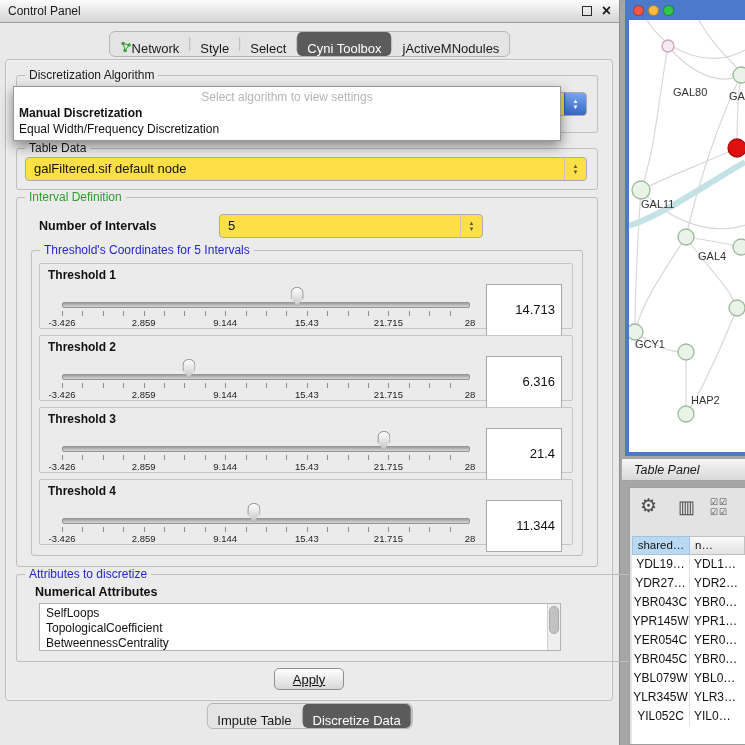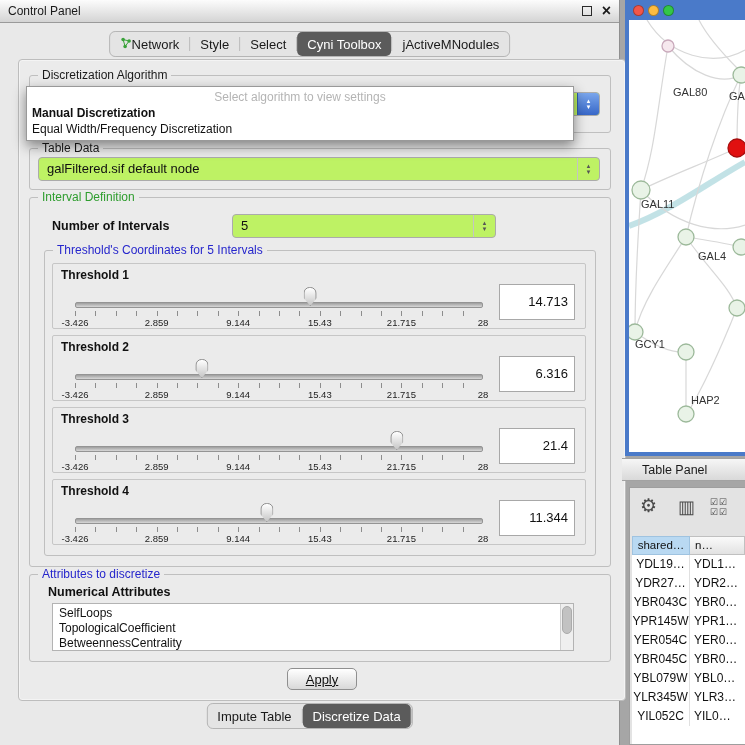--- a/index.html
+++ b/index.html
@@ -7,39 +7,39 @@
        font-family:"Liberation Sans",sans-serif;color:#111;}
 
   
   .control-panel{position:absolute;left:0;top:0;width:620px;height:745px;background:#e9e9e9;border-right:1px solid #8f8f8f;box-sizing:border-box;}
   .titlebar{position:absolute;top:0;left:0;right:0;height:22px;background:linear-gradient(#fcfcfc,#d4d4d4);border-bottom:1px solid #9a9a9a;}
   .titlebar .title{position:absolute;left:8px;top:0;line-height:22px;font-size:12px;color:#1a1a1a;}
   .float-ico{position:absolute;right:27px;top:6px;width:8px;height:8px;border:1.5px solid #2a2a2a;}
   .close-ico{position:absolute;right:8px;top:0;line-height:21px;font-size:16px;font-weight:bold;color:#1a1a1a;}
 
   .tabstrip{position:absolute;top:31px;left:50%;transform:translateX(-50%);display:flex;align-items:center;height:24px;background:#e4e4e4;border:1px solid #b5b5b5;border-radius:6px;font-size:13px;white-space:nowrap;}
-  .tabstrip .tab{display:flex;align-items:center;padding:0 10px;height:24px;color:#1a1a1a;}
+  .tabstrip .tab{display:flex;align-items:flex-end;padding:0 10px;height:24px;color:#1a1a1a;}
   .tabstrip .tab.sel{background:var(--selected-tab,#5b5b5b);color:#fff;border-radius:5px;}
   .tabstrip .tabsep{width:1px;height:14px;background:#bcbcbc;}
   .tabstrip.bottom{top:703px;}
 
-  .content{position:absolute;left:18px;top:59px;width:606px;height:640px;background:#ebebeb;border:1px solid #bdbdbd;border-radius:4px;box-shadow:inset 0 0 0 1px #f4f4f4;}
+  .content{position:absolute;left:5px;top:59px;width:606px;height:640px;background:#ebebeb;border:1px solid #bdbdbd;border-radius:4px;box-shadow:inset 0 0 0 1px #f4f4f4;}
 
   .group{position:absolute;border:1px solid #bfbfbf;border-radius:3px;}
   .gtitle{position:absolute;top:-8px;left:8px;background:#ebebeb;padding:0 4px;font-size:12px;line-height:14px;color:#1a1a1a;white-space:nowrap;}
   .gtitle.green{color:var(--group-green,#2e9d2e);}
   .gtitle.blue{color:var(--group-blue,#2626cc);}
 
   .algo{left:10px;top:15px;width:580px;height:56px;}
   .tdata{left:10px;top:88px;width:580px;height:40px;}
   .interval{left:10px;top:137px;width:580px;height:368px;}
   .thrgroup{left:14px;top:52px;width:550px;height:304px;}
-  .attrs{left:10px;top:514px;width:580px;height:86px;}
-
-  .combo{position:absolute;background:#bef264;border:1px solid #ababab;border-radius:4px;height:24px;font-size:13px;box-sizing:border-box;}
+  .attrs{left:10px;top:514px;width:580px;height:86px;padding-left:38px;}
+
+  .combo{position:absolute;background:#fde047;border:1px solid #ababab;border-radius:4px;height:24px;font-size:13px;box-sizing:border-box;}
   .combo .combo-text{position:absolute;left:8px;right:26px;top:0;line-height:22px;color:#111;overflow:hidden;white-space:nowrap;}
   .stepper{position:absolute;right:0;top:0;bottom:0;width:21px;border-left:1px solid #c4c4c4;display:flex;flex-direction:column;align-items:center;justify-content:center;gap:1px;color:#555;border-radius:0 3px 3px 0;}
   .stepper span{font-size:6px;line-height:5px;}
   .stepper.blue{background:linear-gradient(var(--stepper-blue-light,#7aa6ec),var(--stepper-blue,#3767c8));color:#fff;border-left-color:#2f5cb4;}
   .algo-combo{left:8px;top:16px;width:562px;}
   .tdata-combo{left:8px;top:8px;width:562px;}
   .noi-combo{left:202px;top:16px;width:264px;}
   .noi-label{position:absolute;left:22px;top:21px;font-size:12.5px;font-weight:bold;}
 
   .dropdown{position:absolute;left:7px;top:26px;width:546px;background:#fff;border:1px solid #999;box-shadow:0 5px 12px rgba(0,0,0,.45);z-index:40;padding-bottom:3px;}
@@ -49,21 +49,21 @@
 
   #thrlist{position:absolute;left:0;top:12px;right:0;}
   .thr-box{position:relative;width:534px;height:66px;border:1px solid #c6c6c6;border-radius:2px;margin:0 0 6px 7px;box-sizing:border-box;}
   .tlabel{position:absolute;left:8px;top:4px;font-size:12px;font-weight:bold;}
   .slider{position:absolute;left:12px;right:92px;top:24px;height:40px;}
   .track{position:absolute;left:10px;right:10px;top:14px;height:4px;background:linear-gradient(#9e9e9e,#d8d8d8);border:1px solid #949494;border-radius:2px;}
   .thumb{position:absolute;top:-16px;width:13px;height:19px;transform:translateX(-50%);background:linear-gradient(#ffffff,#c7c7c7);border:1px solid #8c8c8c;border-radius:6px 6px 2px 2px;clip-path:polygon(0 0,100% 0,100% 58%,50% 100%,0 58%);box-sizing:border-box;}
   .ticks{position:absolute;left:10px;right:10px;top:23px;height:5px;background-image:repeating-linear-gradient(90deg,#8d8d8d 0 1px,transparent 1px 5%);}
   .slabels{position:absolute;left:10px;right:10px;top:29px;height:12px;}
   .slabels span{position:absolute;transform:translateX(-50%);font-size:9.5px;color:#222;white-space:nowrap;}
-  .tvalue{position:absolute;right:10px;top:20px;width:62px;height:26px;background:#fff;border:1px solid #a8a8a8;font-size:13px;line-height:26px;text-align:right;padding:4px 6px;box-sizing:content-box;}
+  .tvalue{position:absolute;right:10px;top:20px;width:62px;height:26px;background:#fff;border:1px solid #a8a8a8;font-size:13px;line-height:26px;text-align:right;padding:12px 6px;box-sizing:content-box;}
 
   .numlabel{position:absolute;left:18px;top:10px;font-size:12.5px;font-weight:bold;}
   .listbox{position:absolute;left:22px;top:28px;width:522px;height:48px;background:#fff;border:1px solid #b3b3b3;overflow:hidden;font-size:12px;line-height:15px;padding:2px 16px 0 6px;box-sizing:border-box;}
   .attr-item{white-space:nowrap;}
   .vscroll{position:absolute;right:0;top:0;bottom:0;width:12px;background:#efefef;border-left:1px solid #cfcfcf;}
   .vthumb{position:absolute;left:1px;right:1px;top:2px;height:26px;background:#c2c2c2;border:1px solid #ababab;border-radius:5px;}
 
   .apply{position:absolute;left:50%;transform:translateX(-50%);top:608px;width:70px;height:22px;background:linear-gradient(#ffffff,#d8d8d8);border:1px solid #8f8f8f;border-radius:5px;font-size:13px;font-family:inherit;color:#111;text-decoration:underline;}
 
   
@@ -71,21 +71,21 @@
   .lights{position:absolute;left:8px;top:5px;display:flex;gap:4px;}
   .light{width:11px;height:11px;border-radius:50%;border:1px solid rgba(0,0,0,.3);box-sizing:border-box;}
   .light.red{background:var(--traffic-red,#f25648);}
   .light.yellow{background:var(--traffic-yellow,#fdbc40);}
   .light.green{background:var(--traffic-green,#33c748);}
   .canvas{position:absolute;left:4px;top:20px;right:0;bottom:4px;background:#fff;overflow:hidden;}
   .nlabel{position:absolute;font-size:11px;color:#333;white-space:nowrap;}
 
   
   .tp-header{position:absolute;left:622px;top:458px;width:123px;height:23px;background:linear-gradient(#f6f6f6,#d9d9d9);border-top:1px solid #a2a2a2;border-bottom:1px solid #a2a2a2;font-size:12.5px;line-height:23px;color:#1a1a1a;box-sizing:border-box;}
-  .tp-header span{margin-left:20px;}
+  .tp-header span{margin-left:12px;font-style:italic;}
   .table-window{position:absolute;left:629px;top:487px;width:116px;height:258px;background:#e3e3e3;border:1px solid #9e9e9e;border-right:none;box-sizing:border-box;overflow:hidden;}
   .tp-toolbar{position:absolute;left:0;top:0;right:0;height:48px;}
   .tbico{position:absolute;color:#4a4a4a;}
   .tbico.gear{left:10px;top:6px;font-size:19px;}
   .tbico.cols{left:48px;top:8px;font-size:18px;}
   .checkcluster{position:absolute;left:80px;top:9px;display:flex;flex-direction:column;line-height:10px;font-size:9px;color:#4a4a4a;letter-spacing:1px;}
   .thead{position:absolute;left:2px;top:48px;right:0;height:19px;display:flex;font-size:11.5px;}
   .hc1{width:58px;background:var(--header-blue,#b9d9f2);border:1px solid #9fc3e0;box-sizing:border-box;text-align:center;line-height:17px;overflow:hidden;}
   .hc2{flex:1;background:linear-gradient(#fafafa,#e2e2e2);border:1px solid #c0c0c0;border-left:none;box-sizing:border-box;padding-left:5px;line-height:17px;overflow:hidden;}
   #trows{position:absolute;left:2px;top:67px;right:0;bottom:0;background:#fff;}

